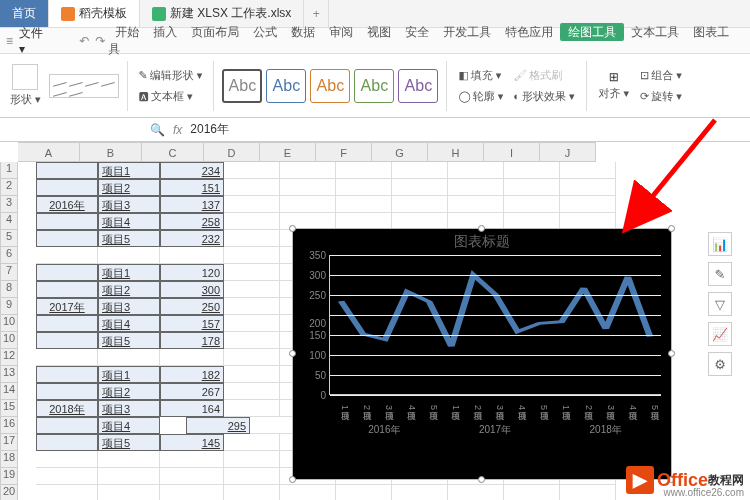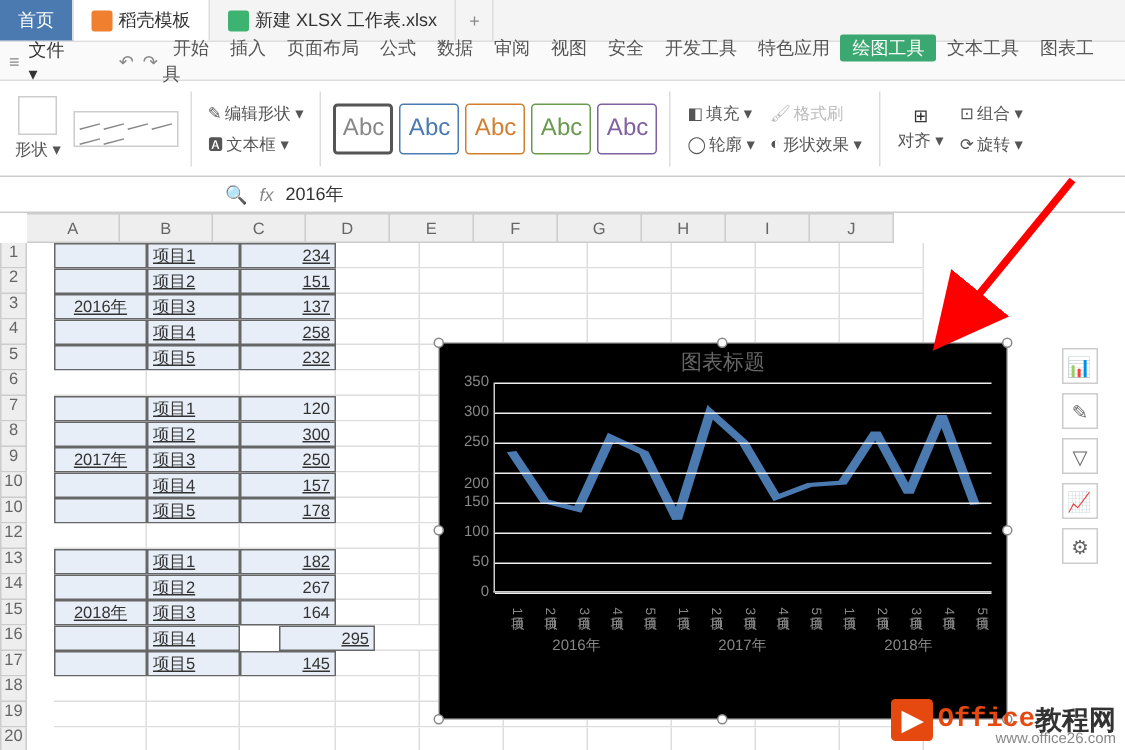--- a/index.html
+++ b/index.html
@@ -69,21 +69,21 @@
   .xyr{font-size:10px;margin-top:2px;}
   svg.line{position:absolute;left:0;top:0;width:100%;height:100%;}
   
   .sidebtns{position:absolute;right:18px;top:232px;display:flex;flex-direction:column;gap:6px;}
   .sidebtns div{width:24px;height:24px;border:1px solid #ccc;background:#fff;display:flex;align-items:center;justify-content:center;font-size:13px;color:#666;}
   
   .arrow{position:absolute;left:520px;top:115px;width:200px;height:140px;pointer-events:none;}
   
   .watermark{position:absolute;right:6px;bottom:6px;display:flex;align-items:center;font-weight:bold;}
   .wm-ico{width:28px;height:28px;background:#e64910;color:#fff;display:flex;align-items:center;justify-content:center;font-size:18px;border-radius:3px;margin-right:3px;}
-  .wm-t1{color:#e64910;font-size:18px;font-family:Liberation Mono, monospace;} .wm-t2{color:#333;font-size:18px;}
+  .wm-t1{color:#e64910;font-size:18px;} .wm-t2{color:#333;font-size:12px;}
   .wm-url{position:absolute;right:6px;bottom:-2px;font-size:10px;color:#888;}
 </style>
 </head>
 <body>
 
 <div class="tabbar">
   <div class="tab home">首页</div>
   <div class="tab dk">
       <span class="ico orange"></span>
       <span>稻壳模板</span>

